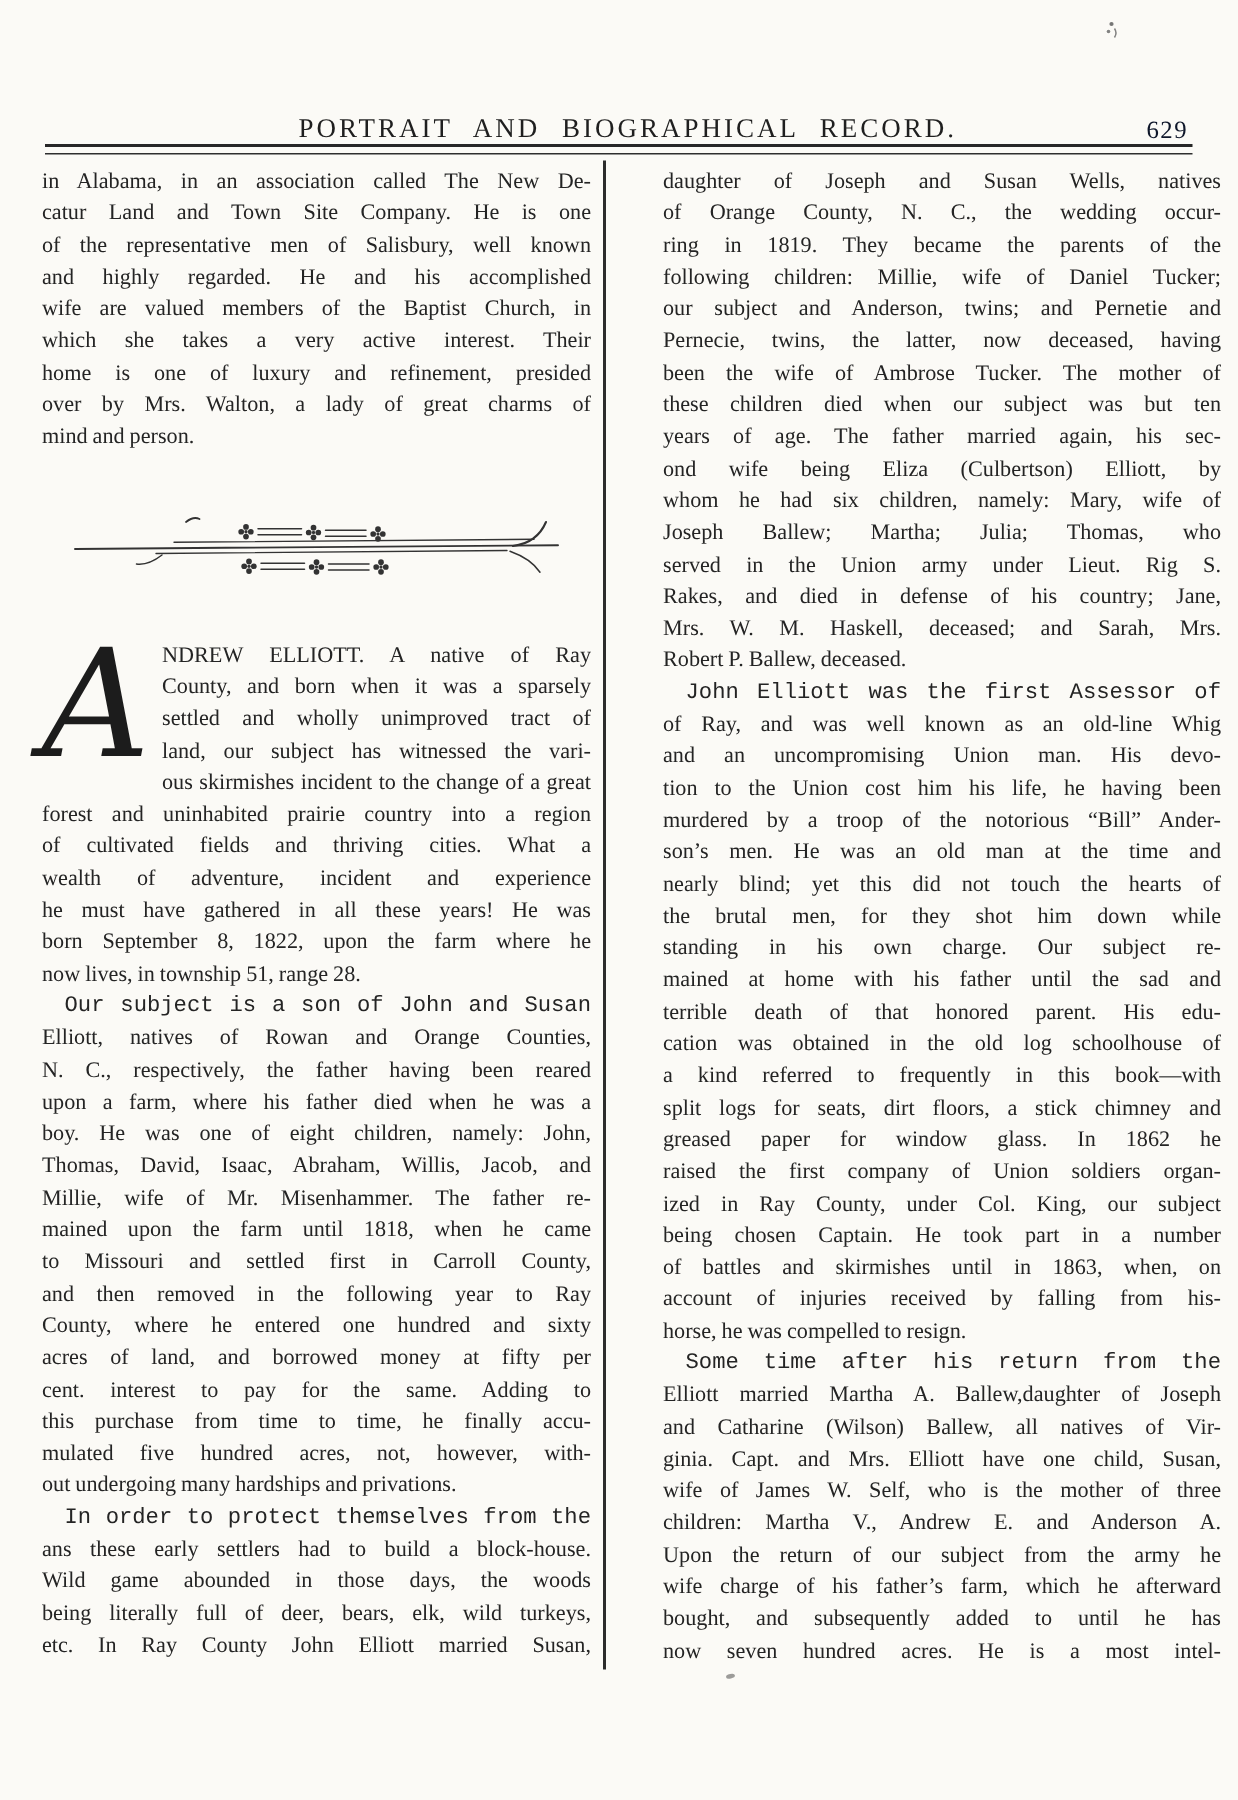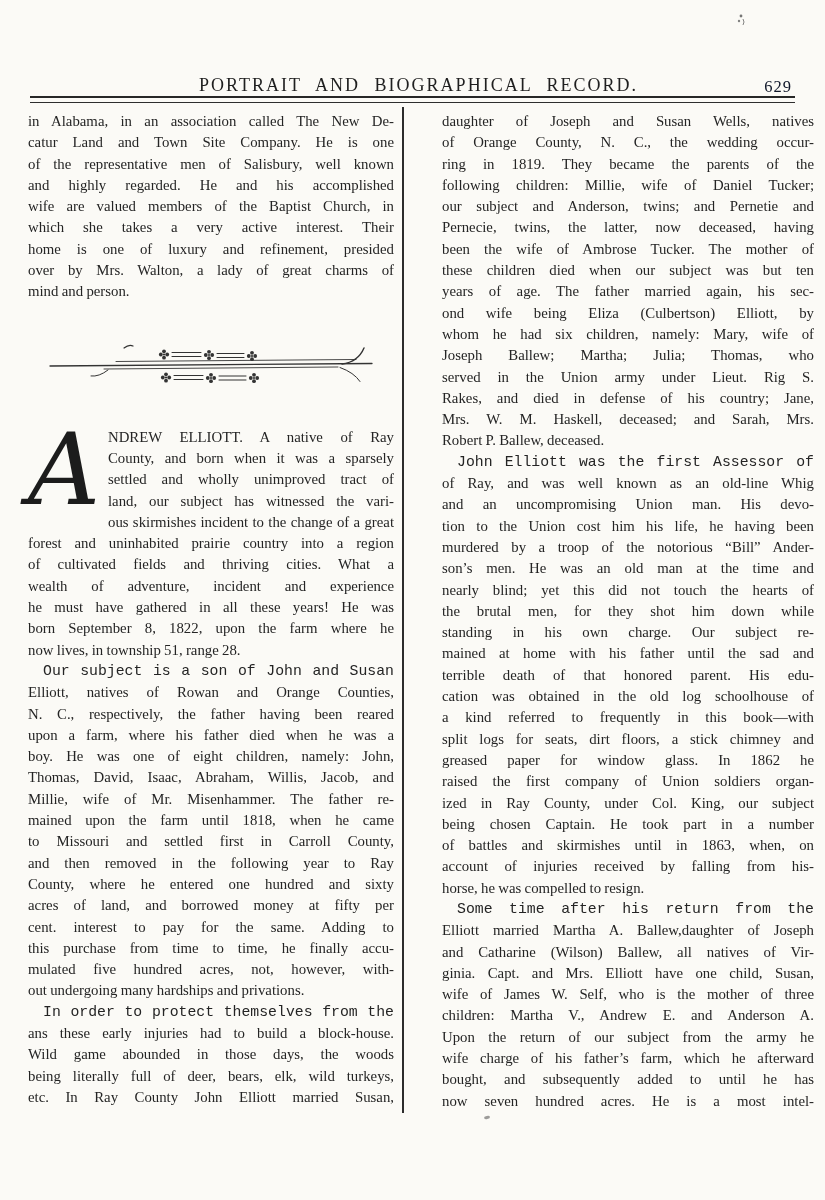--- a/index.html
+++ b/index.html
@@ -157,21 +157,21 @@
         <div class="line">and then removed in the following year to Ray</div>
         <div class="line">County, where he entered one hundred and sixty</div>
         <div class="line">acres of land, and borrowed money at fifty per</div>
         <div class="line">cent. interest to pay for the same. Adding to</div>
         <div class="line">this purchase from time to time, he finally accu-</div>
         <div class="line">mulated five hundred acres, not, however, with-</div>
         <div class="line last">out undergoing many hardships and privations.</div>
       </div>
       <div class="para">
         <div class="line first-indent">In order to protect themselves from the Indi-</div>
-        <div class="line">ans these early injuries had to build a block-house.</div>
+        <div class="line">ans these early settlers had to build a block-house.</div>
         <div class="line">Wild game abounded in those days, the woods</div>
         <div class="line">being literally full of deer, bears, elk, wild turkeys,</div>
         <div class="line">etc. In Ray County John Elliott married Susan,</div>
       </div>
     </div>
   <div class="column col-right">
       <div class="para">
         <div class="line">daughter of Joseph and Susan Wells, natives</div>
         <div class="line">of Orange County, N. C., the wedding occur-</div>
         <div class="line">ring in 1819. They became the parents of the</div>

